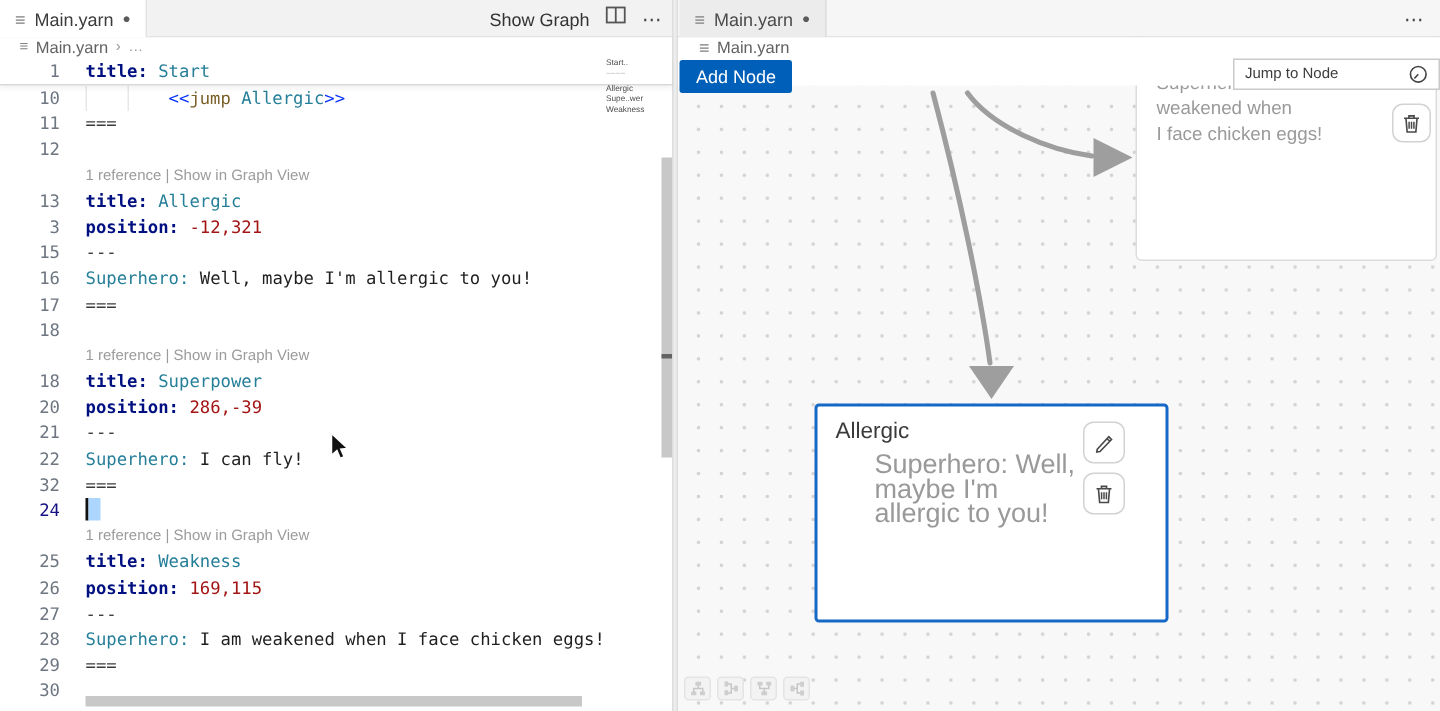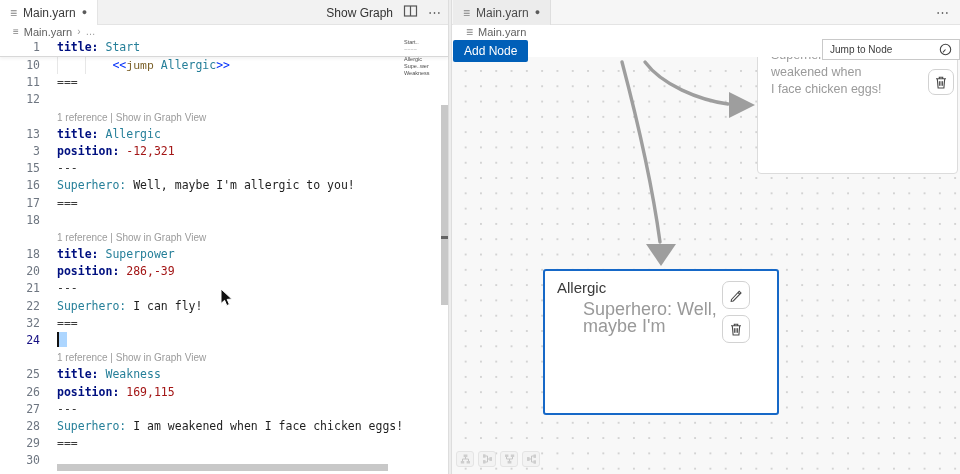--- a/index.html
+++ b/index.html
@@ -262,20 +262,21 @@
           <path d="M2,3.8 H12 M5.3,3.8 V2.2 H8.7 V3.8 M3.3,3.8 L4.1,13 H9.9 L10.7,3.8" fill="none" stroke="#4a4a4a" stroke-width="1.1"></path>
           <path d="M5.4,6.2 V10.8 M7,6.2 V10.8 M8.6,6.2 V10.8" stroke="#4a4a4a" stroke-width="1"></path>
         </svg>
       </div>
     </div>
 
     <div class="gnode" id="node-allergic">
       <div class="ntitle">Allergic</div>
       <div class="nbody">
         <div>Superhero: Well, maybe I'm</div>
+        <div>allergic to you!</div>
       </div>
       <div class="nbtn btn-edit">
         <svg width="14" height="14" viewBox="0 0 14 14">
           <path d="M2.5,11.5 L10.2,3.2 L12,5 L4.3,13 L2.2,13.3 Z M9,4.5 L11,6.3" fill="none" stroke="#4a4a4a" stroke-width="1.1"></path>
         </svg>
       </div>
       <div class="nbtn btn-del">
         <svg width="14" height="15" viewBox="0 0 14 15">
           <path d="M2,3.8 H12 M5.3,3.8 V2.2 H8.7 V3.8 M3.3,3.8 L4.1,13 H9.9 L10.7,3.8" fill="none" stroke="#4a4a4a" stroke-width="1.1"></path>
           <path d="M5.4,6.2 V10.8 M7,6.2 V10.8 M8.6,6.2 V10.8" stroke="#4a4a4a" stroke-width="1"></path>

